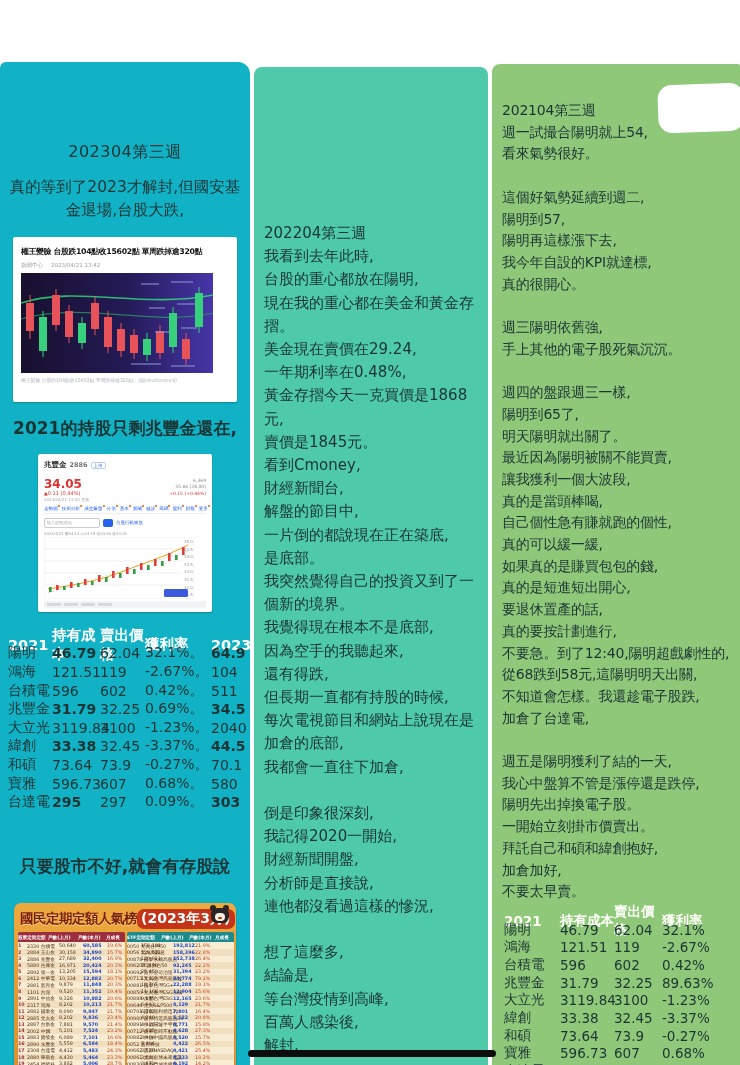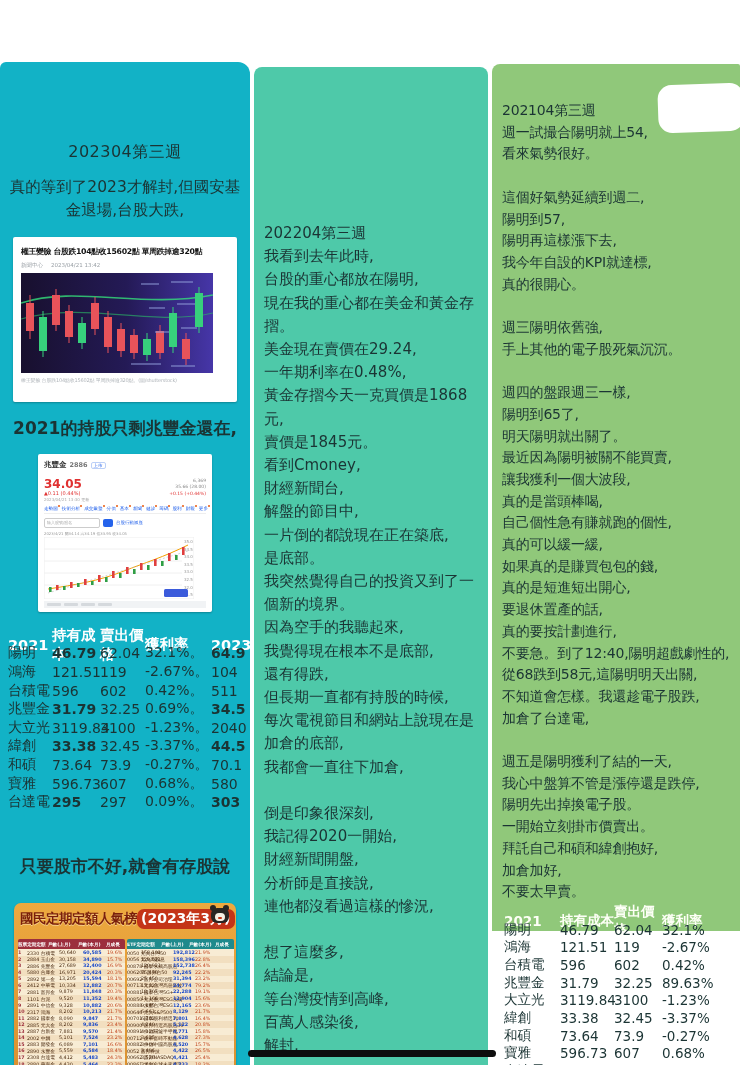--- a/index.html
+++ b/index.html
@@ -1,21 +1,21 @@
 <!DOCTYPE html>
 <html><head>
 <meta charset="utf-8">
 <style>
   html,body{margin:0;padding:0;background:#fff;}
   #canvas{position:relative;width:740px;height:1065px;overflow:hidden;background:#fff;
     font-family:"DejaVu Sans","Liberation Sans",sans-serif;color:#1b3434;}
   .col{position:absolute;box-sizing:border-box;}
   #col-left{left:0;top:62px;width:250px;height:1003px;background:#12b2c6;border-radius:6px 12px 0 0;}
   #col-mid{left:254px;top:67px;width:234px;height:1038px;background:#4ec9a9;border-radius:8px 8px 0 0;}
-  #col-right{left:492px;top:64px;width:248px;height:867px;background:#90c87a;border-radius:8px 2px 0 0;}
+  #col-right{left:492px;top:64px;width:248px;height:1001px;background:#90c87a;border-radius:8px 2px 0 0;}
   #white-blob{position:absolute;left:658px;top:84px;width:86px;height:48px;background:#fff;border-radius:14px;transform:rotate(-2deg);}
   
   .lc-title{margin-top:80px;text-align:center;font-size:16px;letter-spacing:.5px;}
   .lc-intro{margin:13px auto 0;width:238px;text-align:center;font-size:15.5px;line-height:1.5;}
   .card{background:#fff;margin:14px auto 0;box-shadow:0 1px 2px rgba(0,0,0,.25);}
   #news-card{width:208px;padding:9px 8px 19px;border-radius:2px;}
   .news-headline{font-size:7.8px;font-weight:700;color:#111;white-space:nowrap;letter-spacing:-.3px;}
   .news-byline{display:flex;gap:8px;align-items:center;margin:5px 0 4px;font-size:5.5px;color:#9aa0a6;}
   .news-photo{width:192px;height:100px;display:block;}
   .news-caption{margin-top:4px;font-size:5px;color:#b0b5ba;letter-spacing:-.2px;white-space:nowrap;overflow:hidden;}
@@ -42,21 +42,21 @@
   .sc-footer{height:7px;background:#f1f3f5;margin-top:2px;display:flex;gap:3px;align-items:center;padding:0 3px;}
   .sc-footer i{display:block;width:14px;height:3px;background:#d5d9dd;border-radius:1px;}
   
   .htable{margin-top:14px;}
   .ht-row{display:grid;grid-template-columns:44px 48px 45px 66px 39px;padding-left:8px;height:18.6px;align-items:center;font-size:14px;}
   .ht-row.head{color:#fff;font-weight:700;font-size:14.5px;}
   .ht-row .b{font-weight:700;}
   .lc-quote{margin-top:44px;text-align:center;font-size:17px;font-weight:600;}
   
   #poster{position:relative;width:222px;margin:25px auto 0;background:linear-gradient(#eda93f,#d78c2e);border-radius:7px;padding:4px 4px 3px;box-sizing:border-box;box-shadow:0 1px 2px rgba(0,0,0,.3);}
-  .po-head{position:relative;display:flex;align-items:center;padding:2px 2px 10px;}
+  .po-head{position:relative;display:flex;align-items:center;padding:2px 2px 3px;}
   .po-title{font-size:13.5px;font-weight:700;color:#7a1f0a;text-shadow:0 1px 0 #f7cf8a;letter-spacing:-.5px;white-space:nowrap;}
   .po-period{font-size:14px;font-weight:700;color:#fff;background:#c43418;border-radius:7px;padding:1px 4px;white-space:nowrap;}
   .po-bear{position:absolute;right:0;top:-2px;width:24px;height:20px;}
   .po-bear .head{position:absolute;left:3px;top:3px;width:18px;height:15px;background:#2b2623;border-radius:6px;}
   .po-bear .ear{position:absolute;width:6px;height:6px;background:#2b2623;border-radius:50%;top:0;}
   .po-bear .e1{left:2px;} .po-bear .e2{left:15px;}
   .po-bear .face{position:absolute;left:7px;top:8px;width:10px;height:8px;background:#f6efe4;border-radius:4px;}
   .po-bear .mouth{position:absolute;left:10px;top:12px;width:4px;height:2px;background:#c43418;border-radius:1px;}
   .po-tables{display:flex;gap:2px;}
   .po-half{width:50%;}
@@ -637,22 +637,22 @@
         <div class="tline">美金現在賣價在29.24,</div>
         <div class="tline">一年期利率在0.48%,</div>
         <div class="tline">黃金存摺今天一克買價是1868元,</div>
         <div class="tline">賣價是1845元。</div>
         <div class="tline">看到Cmoney,</div>
         <div class="tline">財經新聞台,</div>
         <div class="tline">解盤的節目中,</div>
         <div class="tline">一片倒的都說現在正在築底,</div>
         <div class="tline">是底部。</div>
         <div class="tline">我突然覺得自己的投資又到了一個新的境界。</div>
+        <div class="tline">我覺得現在根本不是底部,</div>
         <div class="tline">因為空手的我聽起來,</div>
-        <div class="tline">我覺得現在根本不是底部,</div>
         <div class="tline">還有得跌,</div>
         <div class="tline">但長期一直都有持股的時候,</div>
         <div class="tline">每次電視節目和網站上說現在是加倉的底部,</div>
         <div class="tline">我都會一直往下加倉,</div>
         <div class="tline"></div>
         <div class="tline">倒是印象很深刻,</div>
         <div class="tline">我記得2020一開始,</div>
         <div class="tline">財經新聞開盤,</div>
         <div class="tline">分析師是直接說,</div>
         <div class="tline">連他都沒看過這樣的慘況,</div>

